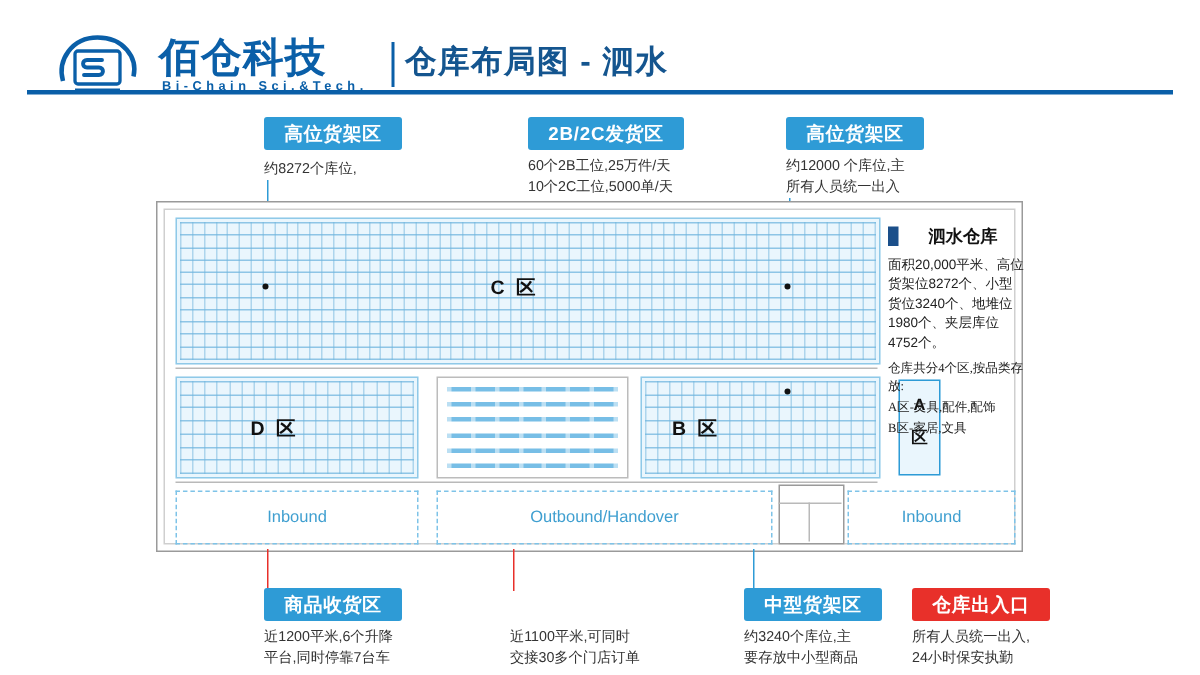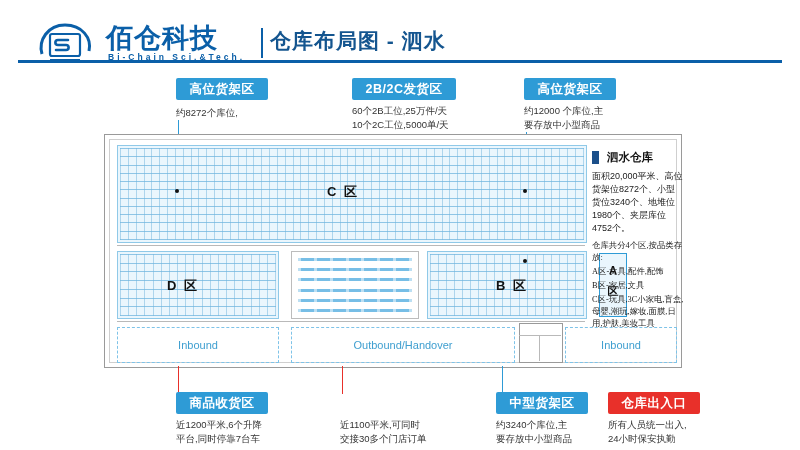--- a/index.html
+++ b/index.html
@@ -45,21 +45,21 @@
   .zone-label{position:absolute;font-size:13px;font-weight:bold;color:#111;letter-spacing:2px;}
 
   .dashed{position:absolute;border:1px dashed #7ec3e8;}
   .dock{position:absolute;border:1px dashed #7ec3e8;color:#3f9fd0;font-size:11px;
         display:flex;align-items:center;justify-content:center;}
   .dot{position:absolute;width:4px;height:4px;border-radius:50%;background:#111;}
   .sepline{position:absolute;background:#b9b9b9;}
 
   
   .panel{position:absolute;}
-  .panel-title{font-size:11.5px;font-weight:bold;color:#111;display:flex;align-items:center;gap:8px;}
+  .panel-title{font-size:11.5px;font-weight:bold;color:#111;display:flex;align-items:center;gap:20px;}
   .panel-title .blk{width:7px;height:13px;background:#1b4f8a;display:inline-block;}
   .panel-body{font-size:9px;color:#222;line-height:13px;margin-top:5px;}
   .panel-body.small{font-size:8.4px;line-height:12px;}
 
   .side-a{position:absolute;border:1px solid #2e9bd6;background:#eaf6fd;}
   .side-a span{position:absolute;left:50%;transform:translateX(-50%);font-size:11px;font-weight:bold;color:#111;}
 </style>
 </head>
 <body>
 
@@ -85,21 +85,21 @@
   <div class="note" style="left:176px;top:106px;width:130px;">约8272个库位,</div>
   <div class="vline blue" style="left:178px;top:120px;height:16px;"></div>
 
   <div class="tagbox" style="left:352px;top:78px;width:104px;">2B/2C发货区</div>
   <div class="note" style="left:352px;top:104px;width:160px;white-space:pre-line;">60个2B工位,25万件/天
 10个2C工位,5000单/天</div>
   <div class="vline blue" style="left:354px;top:134px;height:18px;"></div>
 
   <div class="tagbox" style="left:524px;top:78px;width:92px;">高位货架区</div>
   <div class="note" style="left:524px;top:104px;width:120px;white-space:pre-line;">约12000 个库位,主
-要存放中小型商品</div>
+所有人员统一出入</div>
   <div class="vline blue" style="left:526px;top:132px;height:22px;"></div>
 
   <div class="map">
     <div class="map-inner"></div>
 
     <div class="rackblock" style="left:12px;top:10px;width:468px;height:96px;">
       <div class="cols">
         <i></i>
           <i></i>
           <i></i>
@@ -266,21 +266,21 @@
         <i></i>
           <i></i>
           <i></i>
           <i></i>
           <i></i>
           <i></i>
           <i></i>
           <i></i>
       </div>
     </div>
-    <div class="zone-label" style="left:372px;top:142px;padding-left:19px;">B 区</div>
+    <div class="zone-label" style="left:343px;top:142px;">B 区</div>
     <div class="dot" style="left:418px;top:124px;"></div>
 
     <div class="side-a" style="left:494px;top:118px;width:26px;height:62px;">
       <span style="top:10px;">A</span>
       <span style="top:30px;">区</span>
     </div>
 
     <div class="sepline" style="left:12px;top:186px;width:468px;height:1px;"></div>
 
     <div class="dock" style="left:12px;top:192px;width:160px;height:34px;">Inbound</div>
@@ -297,21 +297,20 @@
       <span class="blk"></span>
       <span>泗水仓库</span>
     </div>
     <div class="panel-body">面积20,000平米、高位货架位8272个、小型货位3240个、地堆位1980个、夹层库位4752个。</div>
   </div>
 
   <div class="panel" style="left:592px;top:240px;width:92px;font-family:Liberation Serif, serif;">
     <div class="panel-body small" style="margin-top:0;">仓库共分4个区,按品类存放:</div>
     <div class="panel-body small" style="margin-top:2px;">A区-文具,配件,配饰</div>
     <div class="panel-body small" style="margin-top:2px;">B区-家居,文具</div>
-    <div class="panel-body small" style="margin-top:2px;">C区-玩具,3C小家电,盲盒,母婴,潮玩,嫁妆,面膜,日用,护肤,美妆工具</div>
   </div>
 
   <div class="vline" style="left:178px;top:366px;height:28px;"></div>
   <div class="tagbox" style="left:176px;top:392px;width:92px;">商品收货区</div>
   <div class="note" style="left:176px;top:418px;width:126px;white-space:pre-line;">近1200平米,6个升降
 平台,同时停靠7台车</div>
 
   <div class="vline" style="left:342px;top:366px;height:28px;"></div>
   <div class="note" style="left:340px;top:418px;width:126px;white-space:pre-line;">近1100平米,可同时
 交接30多个门店订单</div>

